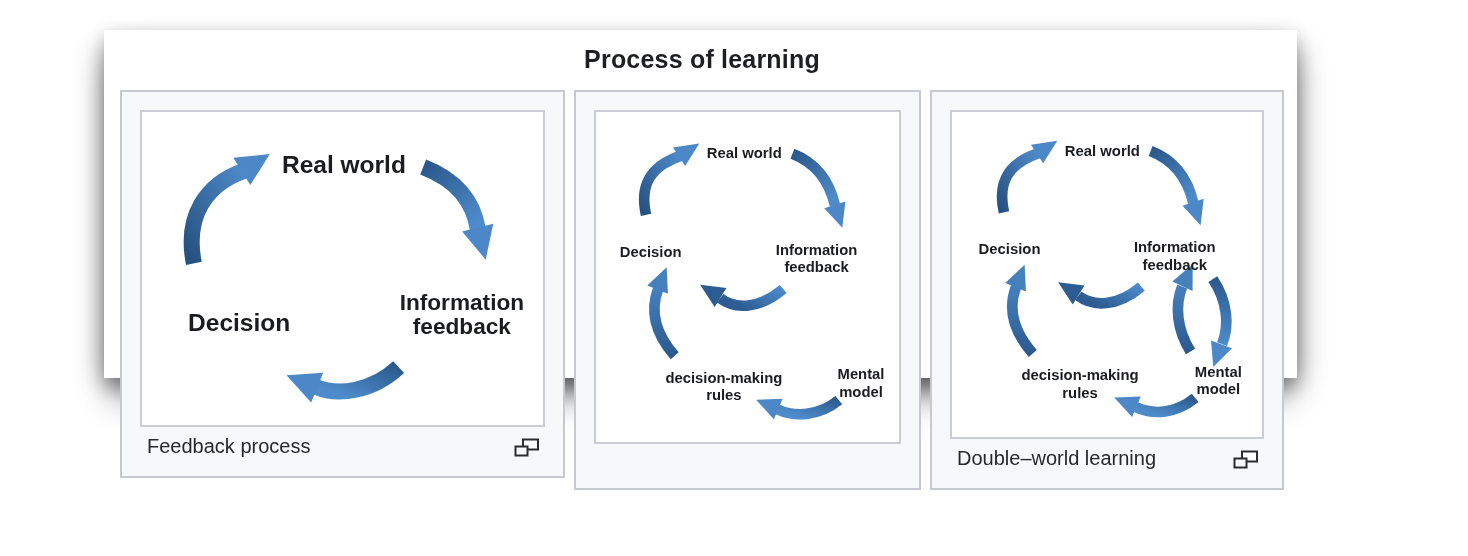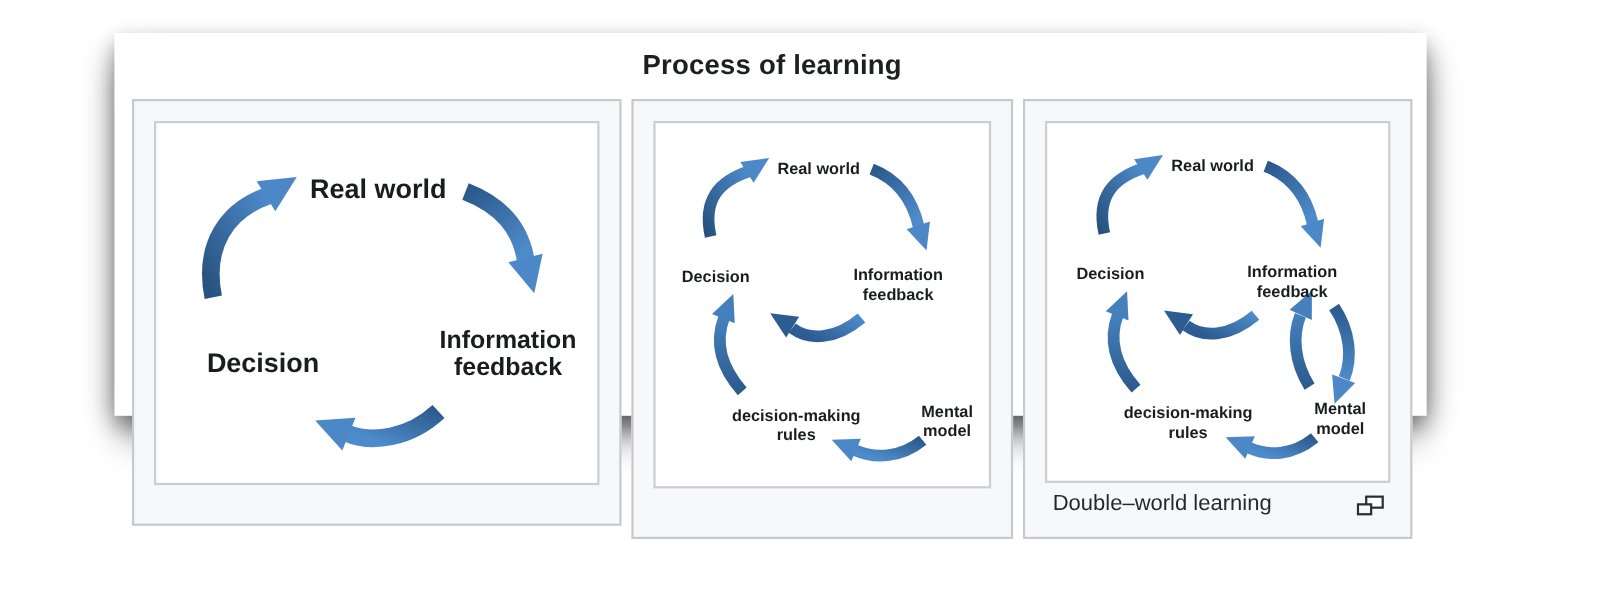--- a/index.html
+++ b/index.html
@@ -128,20 +128,27 @@
           <g class="arrow">
             <path d="M 272,268 C 244,294 208,299 184,289" stroke="url(#g-w)"></path>
             <polygon points="-5,-17 30,0 -5,17" fill="#4c88c8" transform="translate(181,288) rotate(202)"></polygon>
           </g>
           <text class="lbl lbl1" x="214" y="62">Real world</text>
           <text class="lbl lbl1b" x="339" y="207">Information</text>
           <text class="lbl lbl1b" x="339" y="233">feedback</text>
           <text class="lbl lbl1" x="103" y="230">Decision</text>
         </svg>
       </div>
+      <div class="caption">
+        <span>Feedback process</span>
+        <svg class="expand-icon" width="26" height="20" viewBox="0 0 26 20">
+          <rect x="9" y="1.5" width="15" height="10" fill="#ffffff" stroke="#2a2c2f" stroke-width="2"></rect>
+          <rect x="1.5" y="8.5" width="12" height="9" fill="#f7f8fa" stroke="#2a2c2f" stroke-width="2"></rect>
+        </svg>
+      </div>
     </div>
 
     <div class="panel p2">
       <div class="imgbox">
         <svg class="diagram" viewBox="0 0 327 330">
           <g class="arrow">
             <path d="M 54,98 C 46,62 62,44 92,34" stroke="url(#g-ne)"></path>
             <polygon points="-4,-12 22,0 -4,12" fill="#4c88c8" transform="translate(93,33) rotate(-33)"></polygon>
           </g>
           <g class="arrow">

